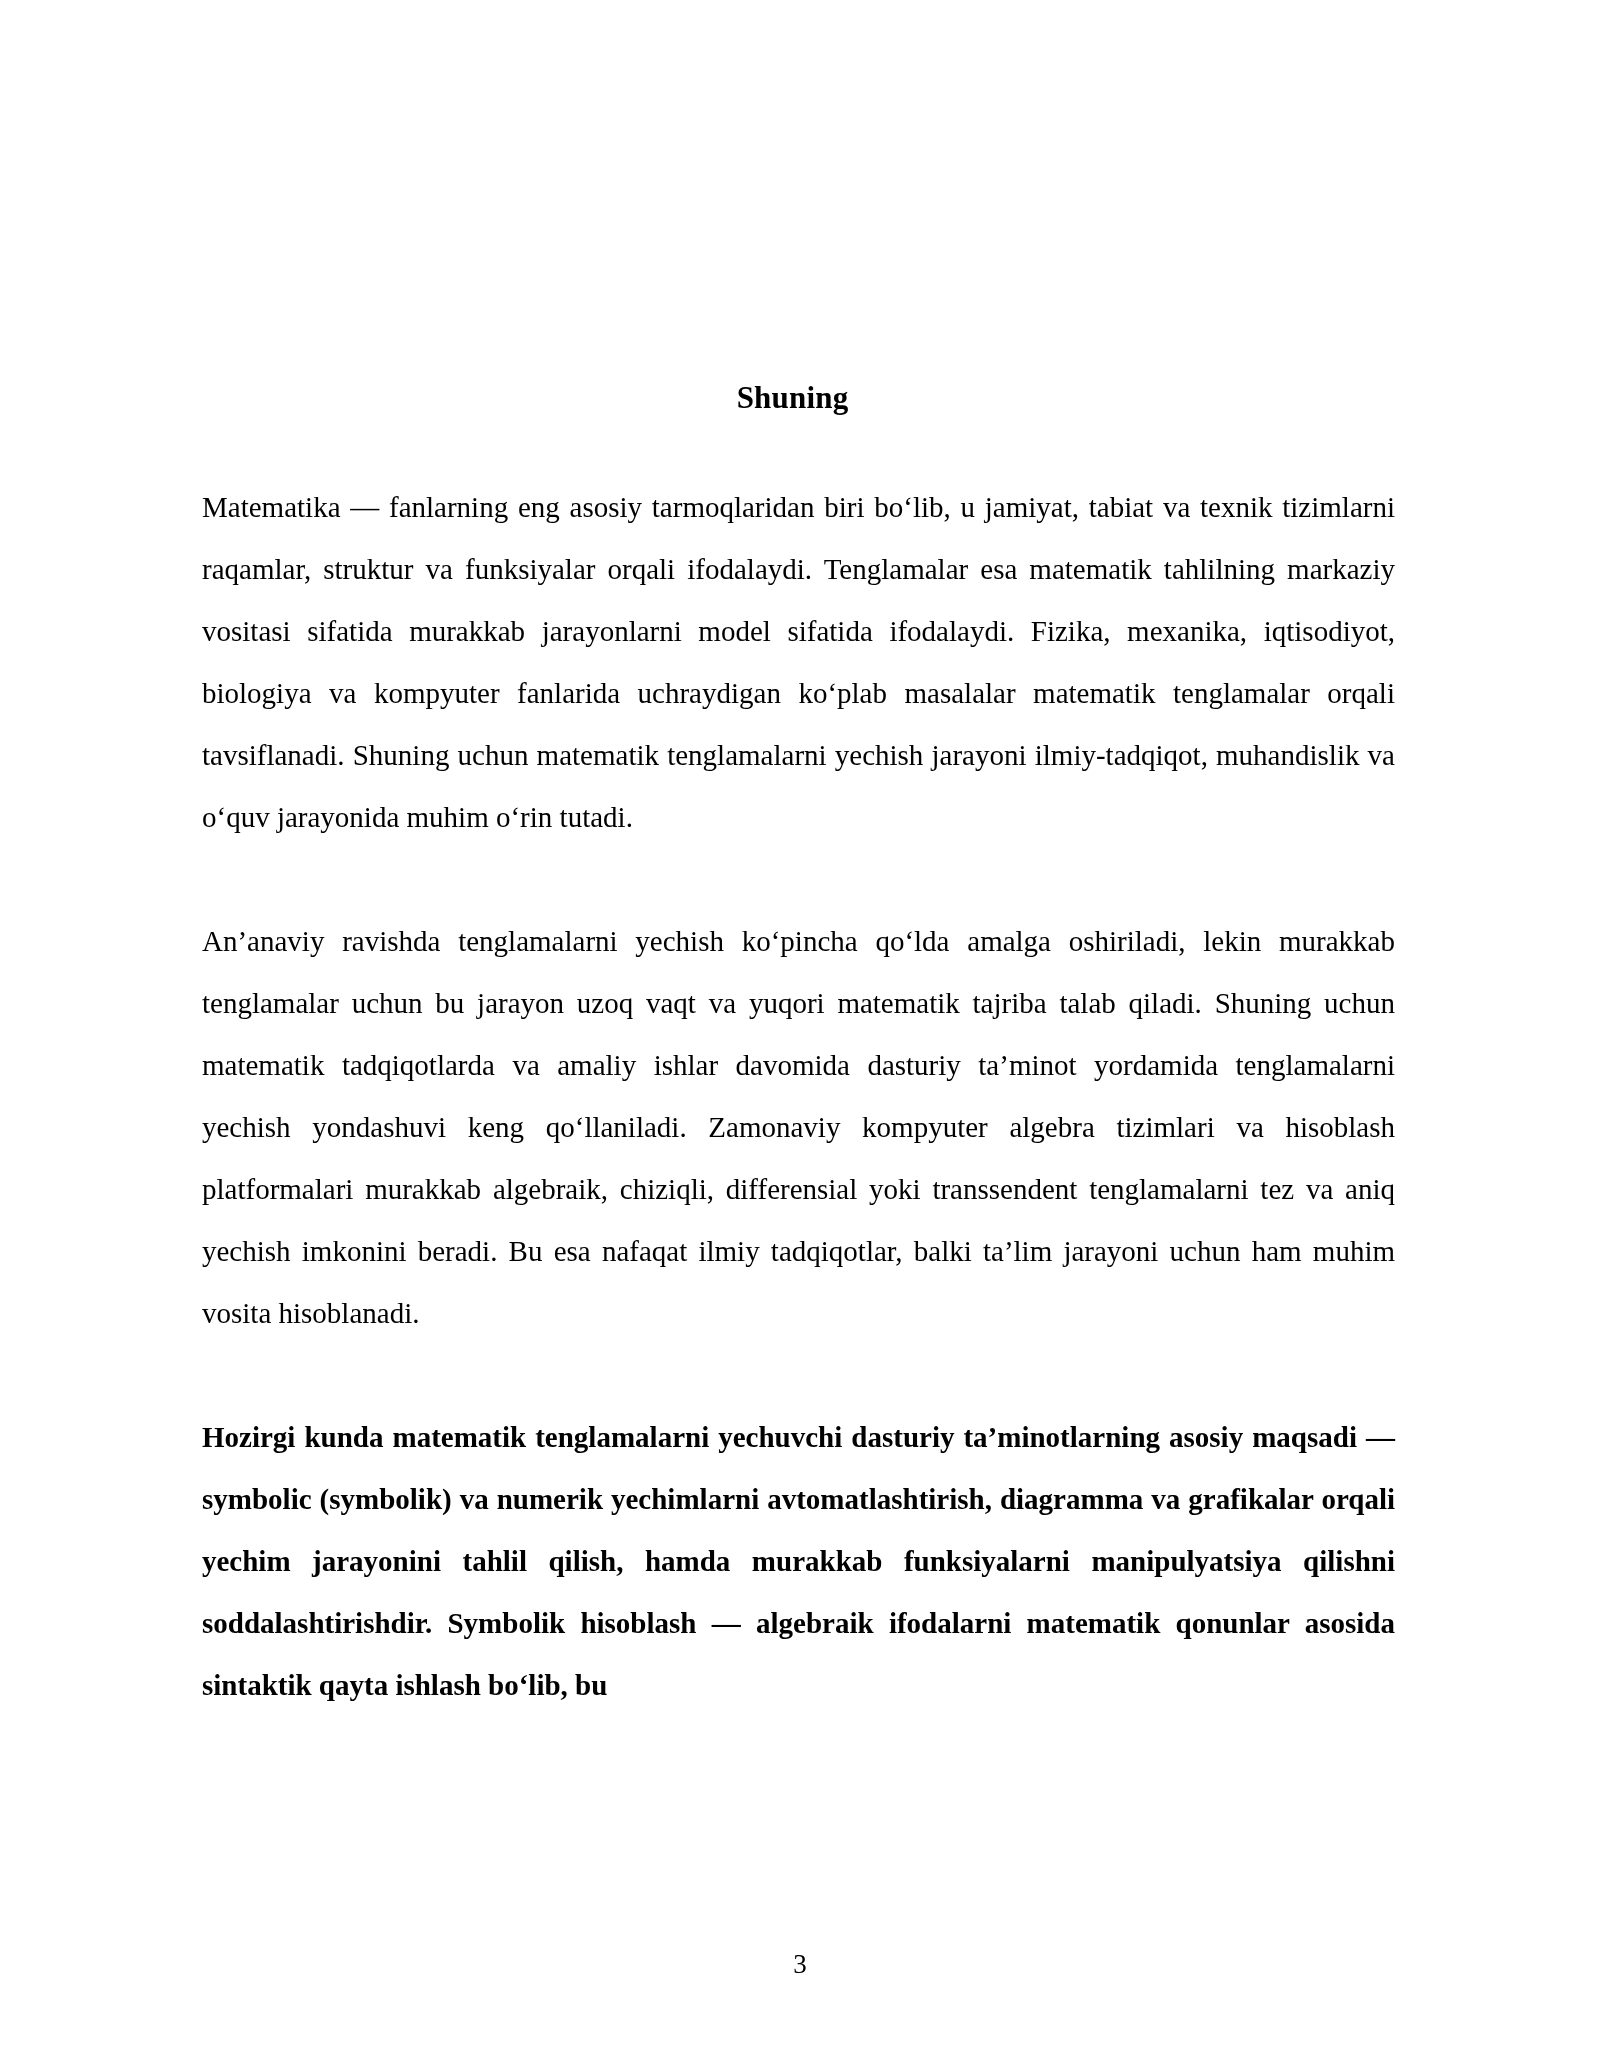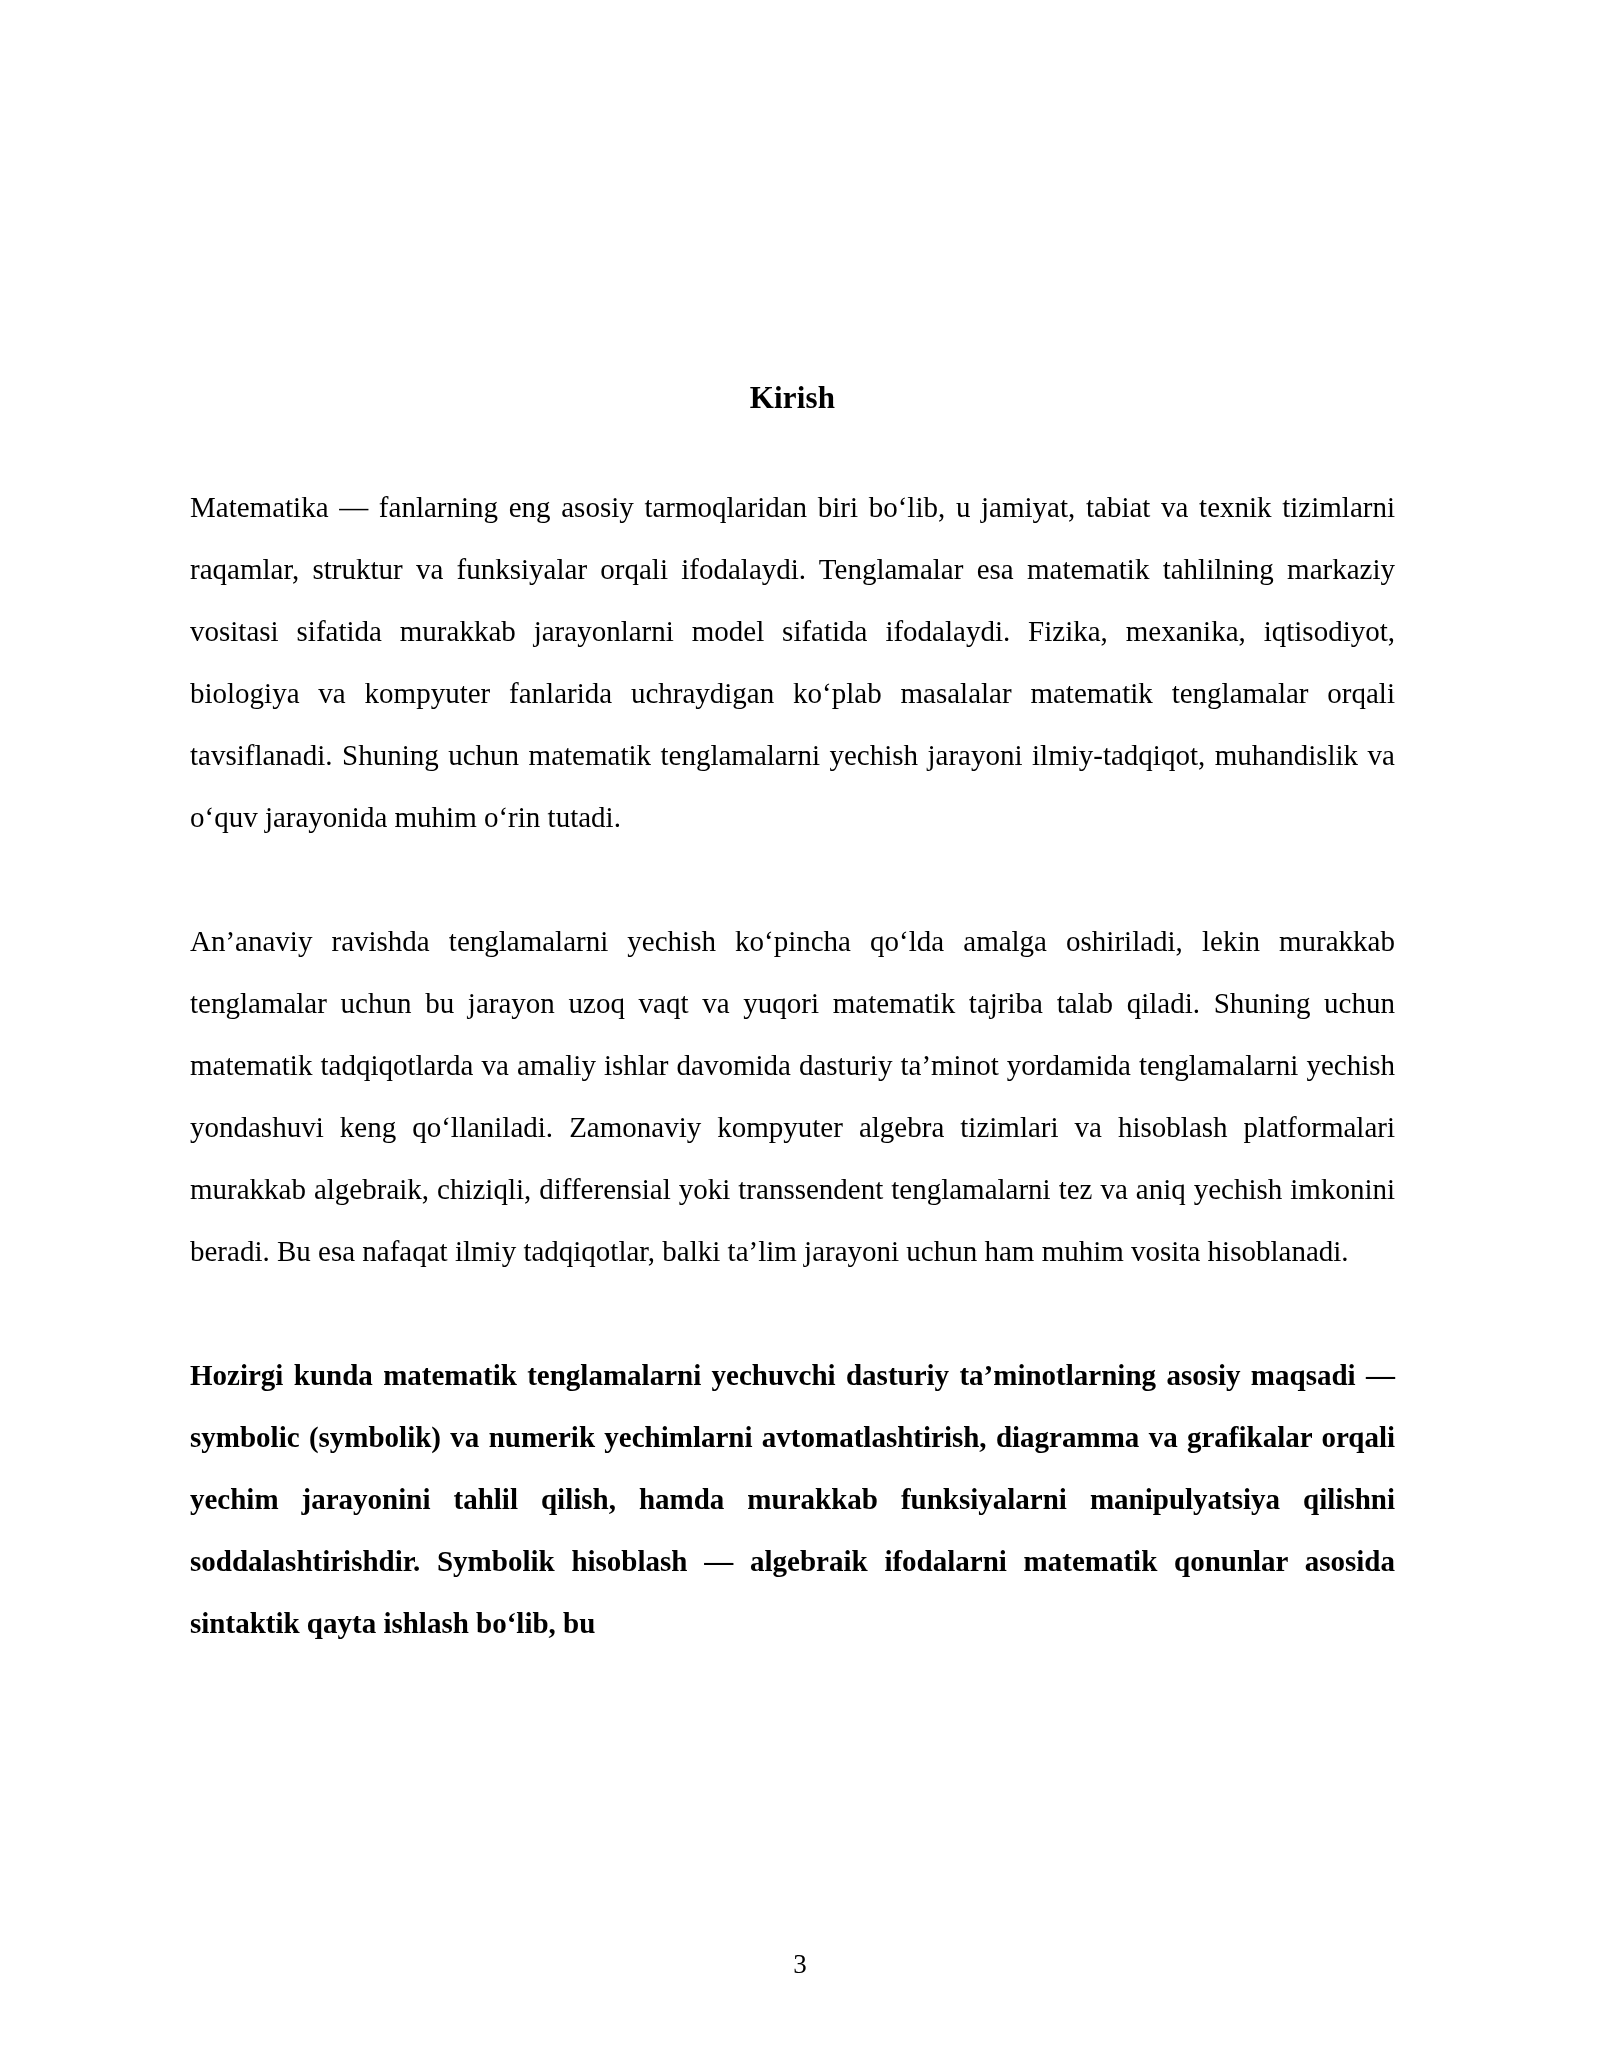--- a/index.html
+++ b/index.html
@@ -25,21 +25,21 @@
     text-align: center;
     font-size: 31px;
     font-weight: bold;
     line-height: 40px;
     letter-spacing: 0.2px;
   }
   .doc-body {
     margin-top: 58px;
   }
   .para {
-    margin: 0 0 62px 0;
+    margin: 0 0 62px 12px;
     font-size: 29px;
     line-height: 62px;
     text-align: justify;
     text-justify: inter-word;
   }
   .para:last-child {
     margin-bottom: 0;
     font-weight: bold;
   }
   .page-number {
@@ -50,21 +50,21 @@
     text-align: center;
     font-size: 27px;
     line-height: 27px;
   }
 </style>
 </head>
 <body>
 
 <div class="page">
 
-  <h1 class="doc-title">Kirish</h1>
+  <h1 class="doc-title">Shuning</h1>
 
   <div class="doc-body">
 
     <p class="para">Matematika — fanlarning eng asosiy tarmoqlaridan biri bo‘lib, u jamiyat, tabiat va texnik tizimlarni raqamlar, struktur va funksiyalar orqali ifodalaydi. Tenglamalar esa matematik tahlilning markaziy vositasi sifatida murakkab jarayonlarni model sifatida ifodalaydi. Fizika, mexanika, iqtisodiyot, biologiya va kompyuter fanlarida uchraydigan ko‘plab masalalar matematik tenglamalar orqali tavsiflanadi. Shuning uchun matematik tenglamalarni yechish jarayoni ilmiy-tadqiqot, muhandislik va o‘quv jarayonida muhim o‘rin tutadi.</p>
 
     <p class="para">An’anaviy ravishda tenglamalarni yechish ko‘pincha qo‘lda amalga oshiriladi, lekin murakkab tenglamalar uchun bu jarayon uzoq vaqt va yuqori matematik tajriba talab qiladi. Shuning uchun matematik tadqiqotlarda va amaliy ishlar davomida dasturiy ta’minot yordamida tenglamalarni yechish yondashuvi keng qo‘llaniladi. Zamonaviy kompyuter algebra tizimlari va hisoblash platformalari murakkab algebraik, chiziqli, differensial yoki transsendent tenglamalarni tez va aniq yechish imkonini beradi. Bu esa nafaqat ilmiy tadqiqotlar, balki ta’lim jarayoni uchun ham muhim vosita hisoblanadi.</p>
 
     <p class="para">Hozirgi kunda matematik tenglamalarni yechuvchi dasturiy ta’minotlarning asosiy maqsadi — symbolic (symbolik) va numerik yechimlarni avtomatlashtirish, diagramma va grafikalar orqali yechim jarayonini tahlil qilish, hamda murakkab funksiyalarni manipulyatsiya qilishni soddalashtirishdir. Symbolik hisoblash — algebraik ifodalarni matematik qonunlar asosida sintaktik qayta ishlash bo‘lib, bu</p>
 
   </div>

